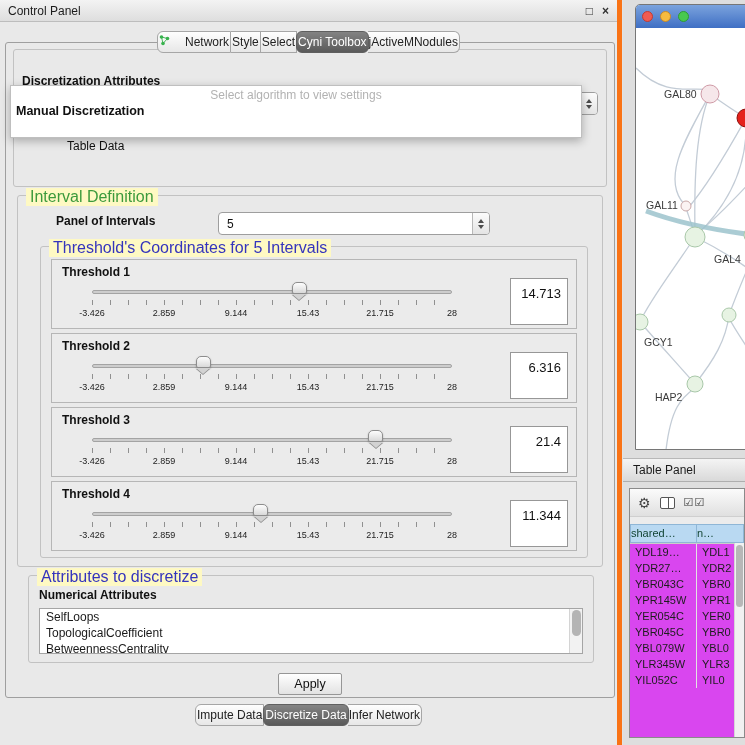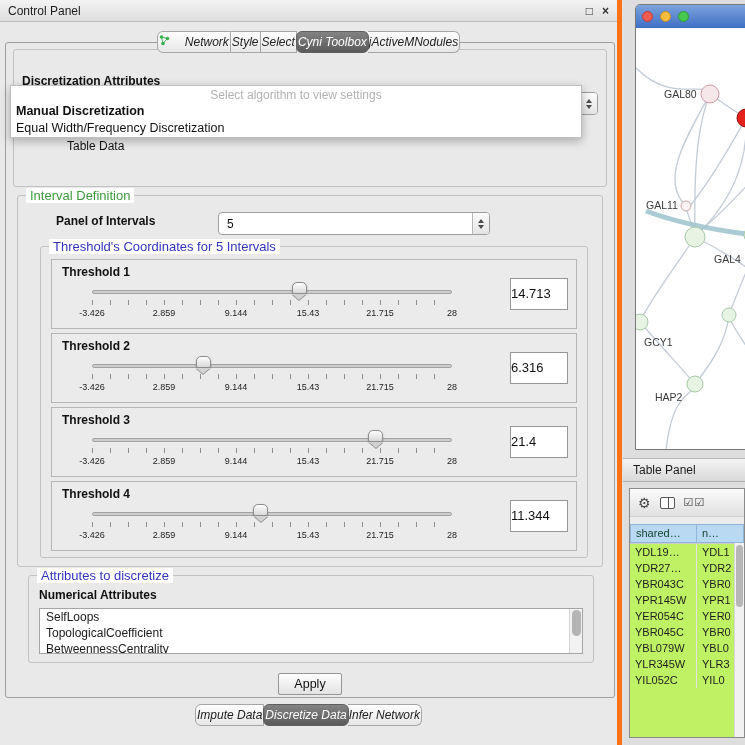--- a/index.html
+++ b/index.html
@@ -12,29 +12,29 @@
   .cp-title { font-size:12px; color:#1c1c1c; }
   .cp-controls { margin-left:auto; display:flex; gap:9px; align-items:center; }
   .cp-controls span { font-size:12px; color:#333; cursor:default; }
   .cp-close { font-weight:bold; font-size:14px; }
 
   .tabbar { display:flex; justify-content:center; position:absolute; left:0; right:0; z-index:6; }
   .top-tabs { top:31px; }
   .bottom-tabs { top:704px; }
   .tab { height:22px; line-height:20px; padding:0 1px; font-size:12px; color:#222;
          background:linear-gradient(#fefefe,#e7e7e7); border:1px solid #a6a6a6; border-left:none;
-         display:flex; align-items:center; gap:15px; white-space:nowrap;font-style:italic; }
+         display:flex; align-items:center; gap:15px; white-space:nowrap; }
   .tab:first-child { border-left:1px solid #a6a6a6; border-radius:6px 0 0 6px; }
   .tab:last-child { border-radius:0 6px 6px 0; }
   .tab.selected { background:linear-gradient(#838383,#5a5a5a); color:#fff; border:1px solid #5f5f5f; border-radius:6px; margin:0 -1px; position:relative; z-index:2; }
 
   .main-panel { position:absolute; left:5px; top:42px; width:610px; height:656px; border:1px solid #9f9f9f; border-radius:3px; background:#e9e9e9; }
 
   .group { position:relative; border:1px solid #c2c2c2; border-radius:3px; }
-  .group > .legend { position:absolute; top:-8px; left:8px; background:#ffffff; padding:0 4px; font-size:13px; white-space:nowrap; }
+  .group > .legend { position:absolute; top:-8px; left:8px; background:#fef9c3; padding:0 4px; font-size:16px; white-space:nowrap; }
   .legend-green { color:#3c9a3c; }
   .legend-blue { color:#3434bd; }
 
   .algo-group { position:absolute; left:7px; top:6px; width:594px; height:138px; }
   .algo-label { position:absolute; left:8px; top:24px; font-size:12px; font-weight:bold; }
   .combo { position:relative; background:#fff; border:1px solid #9e9e9e; border-radius:4px; font-size:12px; display:flex; align-items:center; padding:0 24px 0 8px; height:23px; }
   .combo .stepper { position:absolute; right:0; top:0; bottom:0; width:17px; border-left:1px solid #b8b8b8; background:linear-gradient(#fcfcfc,#e4e4e4); border-radius:0 3px 3px 0; display:flex; flex-direction:column; align-items:center; justify-content:center; gap:2px; }
   .arr-up { width:0; height:0; border-left:3.5px solid transparent; border-right:3.5px solid transparent; border-bottom:4px solid #4c4c4c; }
   .arr-dn { width:0; height:0; border-left:3.5px solid transparent; border-right:3.5px solid transparent; border-top:4px solid #4c4c4c; }
   .algo-combo { position:absolute; left:8px; top:42px; width:576px; }
@@ -55,21 +55,21 @@
   .thr-group { position:absolute; left:22px; top:50px; width:548px; height:312px; }
   .threshold-panel { position:absolute; left:10px; right:10px; height:70px; border:1px solid #b6b6b6; background:#ebebeb; }
   .th-label { position:absolute; left:10px; top:5px; font-size:12px; font-weight:bold; }
   .slider { position:absolute; left:40px; top:20px; width:360px; height:46px; }
   .slider-track { position:absolute; left:0; right:0; top:10px; height:4px; background:#cdcdcd; border:1px solid #a3a3a3; border-radius:3px; }
   .slider-thumb { position:absolute; top:2px; width:15px; height:12px; margin-left:-8px; background:linear-gradient(#fdfdfd,#d9d9d9); border:1px solid #8d8d8d; border-radius:5px 5px 2px 2px; box-shadow:0 1px 2px rgba(0,0,0,.25); z-index:2; }
   .slider-thumb::after { content:""; position:absolute; left:50%; top:11px; transform:translateX(-50%); border-left:7px solid transparent; border-right:7px solid transparent; border-top:6px solid #d2d2d2; filter:drop-shadow(0 1px 0 #8d8d8d); }
   .slider-ruler { position:absolute; left:0; right:0; top:20px; height:5px; background:repeating-linear-gradient(to right,#909090 0 1px,transparent 1px 18px); }
   .slider-labels { position:absolute; left:0; right:0; top:28px; height:12px; }
   .slider-labels span { position:absolute; transform:translateX(-50%); font-size:9px; color:#222; white-space:nowrap; }
-  .th-value { position:absolute; right:8px; top:18px; width:58px; height:32px; background:#fff; border:1px solid #979797; font-size:13px; text-align:left; line-height:30px; padding-right:6px; }
+  .th-value { position:absolute; right:8px; top:18px; width:58px; height:47px; background:#fff; border:1px solid #979797; font-size:13px; text-align:right; line-height:30px; padding-right:6px; }
 
   .attr-group { position:absolute; left:22px; top:532px; width:566px; height:88px; }
   .attr-label { position:absolute; left:10px; top:12px; font-size:12px; font-weight:bold; }
   .listbox { position:absolute; left:10px; right:10px; top:32px; height:46px; background:#fff; border:1px solid #a5a5a5; overflow:hidden; }
   .list-item { font-size:12px; height:16px; line-height:16px; padding-left:6px; color:#1a1a1a; white-space:nowrap; }
   .vscroll { position:absolute; right:0; top:0; bottom:0; width:13px; background:#f2f2f2; border-left:1px solid #d4d4d4; }
   .vscroll .thumb { position:absolute; left:2px; top:1px; width:9px; height:58%; background:#b4b4b4; border-radius:5px; }
 
   .apply-btn { position:absolute; left:50%; top:630px; transform:translateX(-50%); width:64px; height:22px; background:linear-gradient(#ffffff,#e2e2e2); border:1px solid #969696; border-radius:2px; font-size:12.5px; text-align:center; line-height:20px; }
 
@@ -86,24 +86,24 @@
   .tp-header { position:absolute; left:0; top:458px; width:122px; height:24px; background:linear-gradient(#f4f4f4,#d9d9d9); border-top:1px solid #b8b8b8; border-bottom:1px solid #aeaeae; display:flex; align-items:center; padding-left:10px; }
   .tp-title { font-size:12px; color:#1b1b1b; }
 
   .table-window { position:absolute; left:6px; top:488px; width:116px; height:250px; border:1px solid #8a8a8a; background:#ececec; overflow:hidden; }
   .tw-toolbar { height:28px; background:linear-gradient(#fbfbfb,#e0e0e0); border-bottom:1px solid #cfcfcf; display:flex; align-items:center; gap:9px; padding-left:8px; }
   .gear-ic { font-size:14px; color:#444; }
   .cols-ic { width:15px; height:12px; border:1px solid #555; border-radius:2px; position:relative; background:#fff; }
   .cols-ic::after { content:""; position:absolute; left:7px; top:0; bottom:0; width:1px; background:#555; }
   .cb-ic { font-size:11px; color:#333; letter-spacing:1px; }
   .tw-headrow { display:flex; margin-top:7px; height:19px; }
-  .tw-hcell { background:#b9d9f2; border:1px solid #8fb6d6; border-left:none; font-size:11px; line-height:17px; padding-left:5px; color:#143; white-space:nowrap; overflow:hidden; }
+  .tw-hcell { background:#b9d9f2; border:1px solid #8fb6d6; border-left:none; font-size:11px; line-height:17px; color:#143; white-space:nowrap; overflow:hidden; }
   .tw-hcell.c0 { width:67px; border-left:1px solid #8fb6d6; }
   .tw-hcell.c1 { flex:1; }
-  .tw-body { background:#bef264; position:absolute; left:0; right:10px; top:54px; bottom:0; overflow:hidden; border-top:1px solid #ccc; }
+  .tw-body { background:#d946ef; position:absolute; left:0; right:10px; top:54px; bottom:0; overflow:hidden; border-top:1px solid #ccc; }
   .trow { display:flex; height:16px; }
   .tcell { font-size:11px; line-height:16px; padding-left:5px; white-space:nowrap; overflow:hidden; color:#1d1d1d; }
   .tcell.c0 { width:67px; border-right:1px solid #e2e2e2; }
   .tcell.c1 { flex:1; }
   .tw-scroll { position:absolute; right:0; top:54px; bottom:0; width:10px; background:#f1f1f1; border-left:1px solid #d6d6d6; }
   .tw-scroll .thumb { position:absolute; left:1px; top:2px; width:7px; height:62px; background:#b7b7b7; border-radius:4px; }
 
   svg text { font-family:"Liberation Sans", sans-serif; }
 </style>
 </head>
@@ -153,21 +153,20 @@
         <span class="stepper">
             <span class="arr-up"></span>
             <span class="arr-dn"></span>
           </span>
       </div>
     </div>
 
     <div class="popup">
       <div class="popup-hint">Select algorithm to view settings</div>
       <div class="popup-opt bold">Manual Discretization</div>
-      <div class="popup-opt">Equal Width/Frequency Discretization</div>
     </div>
 
     <div class="tabledata-label">Table Data</div>
 
     <div class="group interval-group">
       <span class="legend legend-green">Interval Definition</span>
 
       <div class="num-row">
         <span class="num-label">Panel of Intervals</span>
         <div class="combo num-combo">

